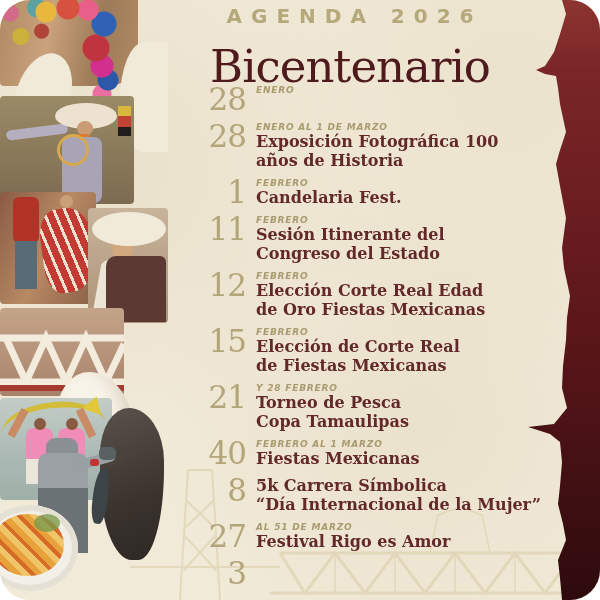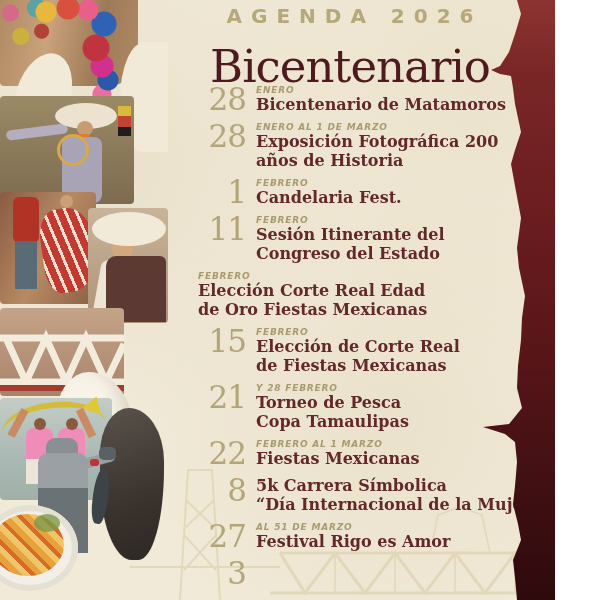--- a/index.html
+++ b/index.html
@@ -1,21 +1,21 @@
 <!DOCTYPE html>
 <html><head>
 <meta charset="utf-8">
 <style>
   html,body{margin:0;padding:0;}
   body{width:600px;height:600px;overflow:hidden;font-family:"DejaVu Serif",serif;}
-  .poster{position:relative;width:555px;height:600px;background:
+  .poster{position:relative;width:600px;height:600px;background:
     radial-gradient(circle at 18% 28%, rgba(214,199,168,.28), transparent 42%),
     radial-gradient(circle at 70% 70%, rgba(210,194,160,.22), transparent 45%),
     radial-gradient(circle at 85% 15%, rgba(218,203,170,.25), transparent 40%),
-    #f1ead8;overflow:hidden;}
+    #f1ead8;overflow:hidden;border-radius:30px;}
 
   
   .header{position:absolute;left:145px;top:4px;width:410px;text-align:center;}
   .kicker{font-family:"DejaVu Sans",sans-serif;font-weight:bold;font-size:20px;
     letter-spacing:9px;text-indent:9px;color:#b5a87a;}
   .title{font-family:"DejaVu Serif",serif;font-weight:normal;font-size:45px;
     line-height:46px;color:#4f1a1d;letter-spacing:-1px;margin:16px;}
 
   
   .events{position:absolute;left:198px;top:84px;width:360px;display:flex;
@@ -199,29 +199,28 @@
   <header class="header">
     <div class="kicker">AGENDA 2026</div>
     <h1 class="title">Bicentenario</h1>
   </header>
 
   <main class="events">
     <div class="event">
       <div class="day">28</div>
       <div class="info">
         <div class="label">ENERO</div>
-        <div class="etitle">Bicentenario de Matamoros</div>
       </div>
     </div>
 
     <div class="event">
       <div class="day">28</div>
       <div class="info">
         <div class="label">ENERO AL 1 DE MARZO</div>
-        <div class="etitle">Exposición Fotográfica 200
+        <div class="etitle">Exposición Fotográfica 100
 años de Historia</div>
       </div>
     </div>
 
     <div class="event">
       <div class="day">1</div>
       <div class="info">
         <div class="label">FEBRERO</div>
         <div class="etitle">Candelaria Fest.</div>
       </div>
@@ -230,20 +229,21 @@
     <div class="event">
       <div class="day">11</div>
       <div class="info">
         <div class="label">FEBRERO</div>
         <div class="etitle">Sesión Itinerante del
 Congreso del Estado</div>
       </div>
     </div>
 
     <div class="event">
+      <div class="day">12</div>
       <div class="info">
         <div class="label">FEBRERO</div>
         <div class="etitle">Elección Corte Real Edad
 de Oro Fiestas Mexicanas</div>
       </div>
     </div>
 
     <div class="event">
       <div class="day">15</div>
       <div class="info">
@@ -256,21 +256,21 @@
     <div class="event">
       <div class="day">21</div>
       <div class="info">
         <div class="label">Y 28 FEBRERO</div>
         <div class="etitle">Torneo de Pesca
 Copa Tamaulipas</div>
       </div>
     </div>
 
     <div class="event">
-      <div class="day">22</div>
+      <div class="day">40</div>
       <div class="info">
         <div class="label">FEBRERO AL 1 MARZO</div>
         <div class="etitle">Fiestas Mexicanas</div>
       </div>
     </div>
 
     <div class="event">
       <div class="day">8</div>
       <div class="info">
         <div class="etitle">5k Carrera Símbolica

